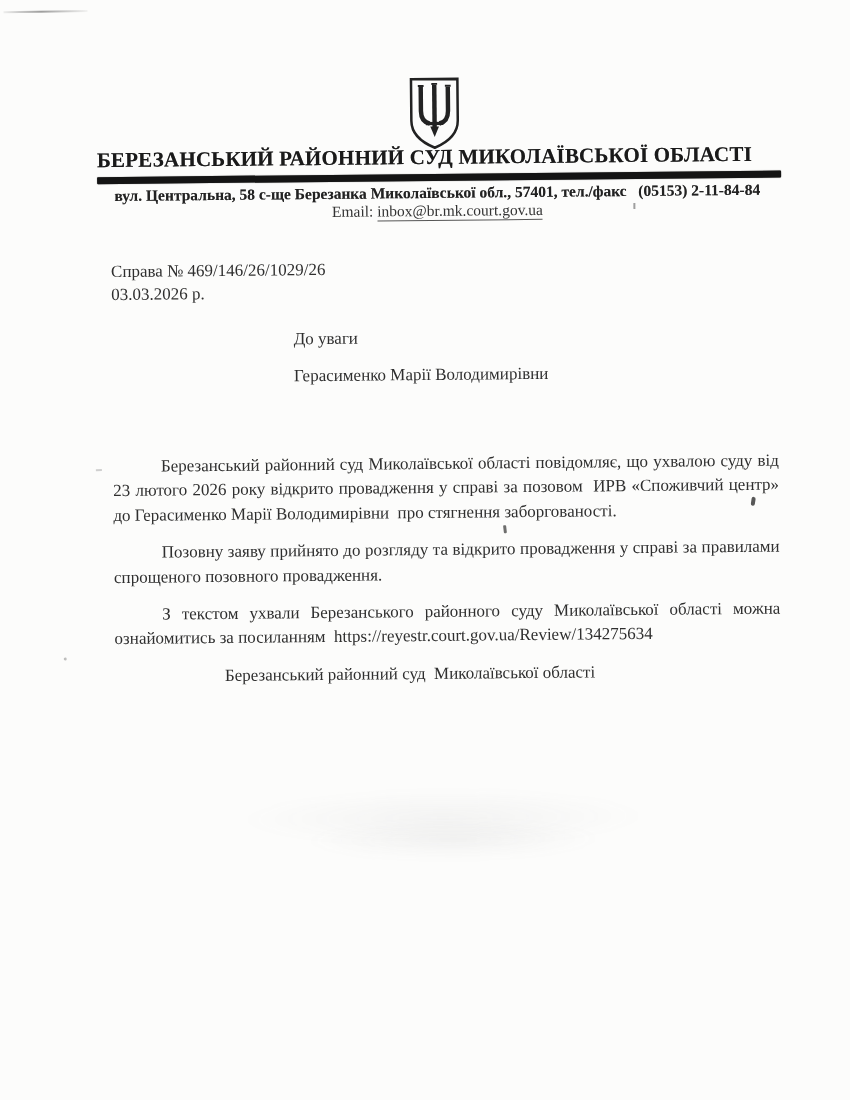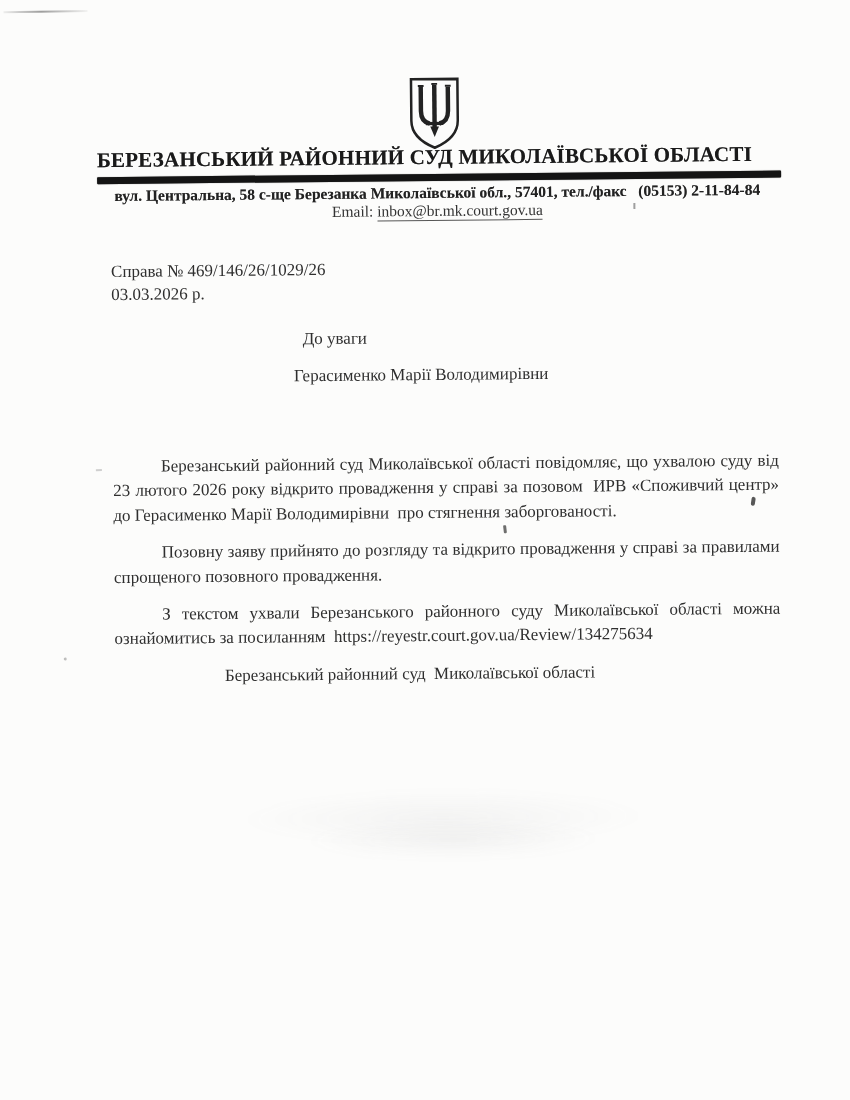--- a/index.html
+++ b/index.html
@@ -52,21 +52,21 @@
     border-bottom:1.2px solid rgba(45,45,45,.8);
     padding-bottom:0.5px;
     color:#333;text-decoration:none;
   }
   
   .case-block{
     position:absolute;left:113px;top:260px;
     font-size:17px;line-height:23px;
   }
   
-  .attention{position:absolute;left:304px;top:331px;font-size:17px;}
+  .attention{position:absolute;left:295px;top:331px;font-size:17px;}
   .recipient-name{position:absolute;left:295px;top:368px;font-size:17px;}
   
   .body-text{
     position:absolute;left:113px;top:455px;width:666px;
     font-size:17px;line-height:24.4px;
   }
   .body-text p{
     margin:0 0 13px 0;
     text-indent:48px;
     text-align:justify;

